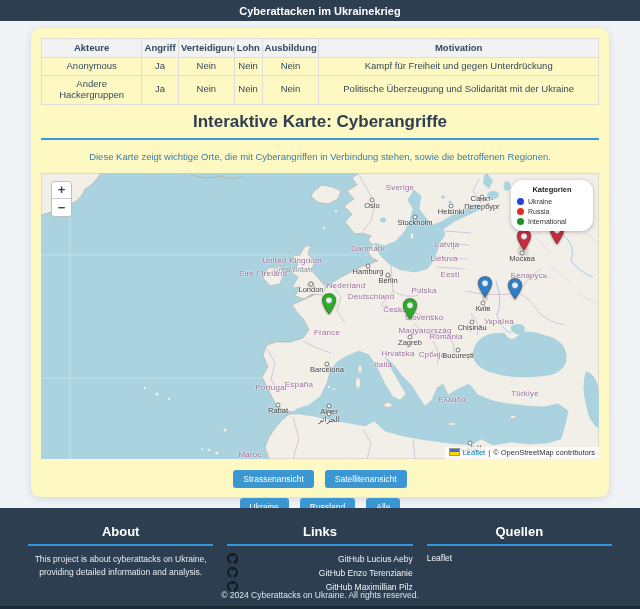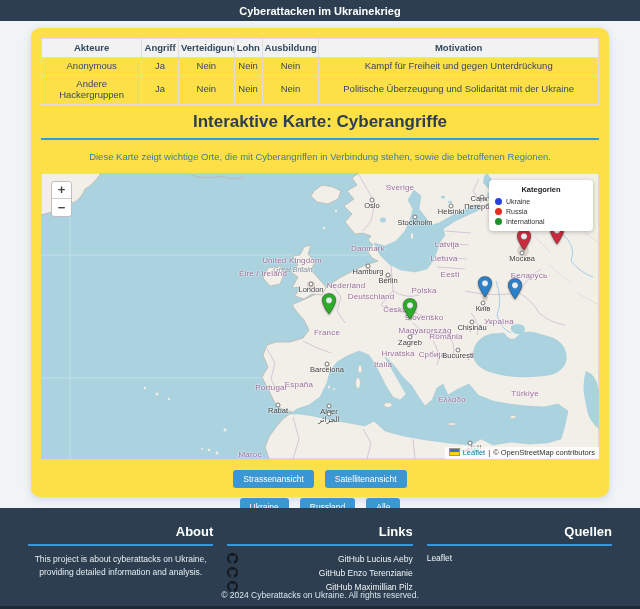--- a/index.html
+++ b/index.html
@@ -11,21 +11,21 @@
   }
   
   .topbar{
     position:absolute;left:0;top:0;width:640px;height:21px;
     background:#2c3e50;color:#fff;font-size:11px;font-weight:bold;
     display:flex;align-items:center;justify-content:center;
   }
   
   .card{
     position:absolute;left:31px;top:28px;width:578px;height:469px;
-    background:#fde047;border-radius:9px;box-shadow:0 2px 8px rgba(44,62,80,.16);
+    background:#fef9c3;border-radius:9px;box-shadow:0 2px 8px rgba(44,62,80,.16);
     box-sizing:border-box;padding:10px;
   }
   
   table.actors{width:558px;border-collapse:collapse;font-size:9.5px;color:#34495e;table-layout:fixed;}
   table.actors th,table.actors td{border:1px solid #ddd;text-align:center;padding:3px 2px;line-height:1.15;overflow:hidden;}
   table.actors th{background:#f2f2f2;font-weight:bold;height:12px;}
   table.actors td{height:11px;}
   .col-akteure{width:18%;} .col-angriff{width:6.6%;} .col-vert{width:10%;}
   .col-lohn{width:5%;} .col-ausb{width:10.2%;} .col-mot{width:50.2%;}
   
@@ -64,22 +64,22 @@
     background:#fff;border:1px solid rgba(0,0,0,.25);border-radius:4px;overflow:hidden;
     z-index:6;
   }
   .zoomctl button{
     display:block;width:100%;height:17px;border:none;background:#fff;
     font-size:13px;font-weight:bold;color:#444;line-height:15px;padding:0;cursor:pointer;
   }
   .zoomctl button:first-child{border-bottom:1px solid #ccc;}
   
   .legend{
-    position:absolute;right:6px;top:7px;width:104px;z-index:7;
-    background:#fff;border-radius:4px;box-shadow:0 1px 4px rgba(0,0,0,.25);
+    position:absolute;right:6px;top:7px;width:82px;z-index:7;
+    background:#fff;border-radius:12px;box-shadow:0 1px 4px rgba(0,0,0,.25);
     padding:5px 6px 6px 6px;box-sizing:border-box;
   }
   .legend-title{font-size:7.5px;font-weight:bold;color:#222;text-align:center;margin-bottom:4px;}
   .legend-row{display:flex;align-items:center;gap:4px;margin-top:3px;}
   .legend-dot{width:7px;height:7px;border-radius:50%;flex:0 0 auto;}
   .legend-label{font-size:7px;color:#333;}
   
   .attribution{
     position:absolute;right:0;bottom:0;z-index:8;
     background:rgba(255,255,255,.75);padding:1px 4px 2px 4px;
@@ -100,21 +100,21 @@
     font-family:"Liberation Sans",sans-serif;
   }
   
   .footer{
     position:absolute;left:0;top:508px;width:640px;height:101px;
     background:#2c3e50;color:#ecf0f1;box-sizing:border-box;
   }
   .footer-cols{display:flex;gap:14px;padding:16px 28px 0 28px;}
   .footer-col{flex:1;min-width:0;}
   .footer-col h3{
-    margin:0;padding:0 0 5px 0;text-align:right;
+    margin:0;padding:0 0 5px 0;text-align:center;
     font-size:13px;font-weight:bold;color:#fff;
     border-bottom:2px solid #3498db;
   }
   .about-text{margin-top:7px;font-size:8.5px;line-height:1.5;text-align:center;color:#e8eef2;}
   .links-list{margin-top:7px;}
   .gh-link{display:flex;align-items:center;gap:5px;margin-bottom:3px;color:#f2f6f8;font-size:8.5px;text-decoration:none;cursor:pointer;justify-content:space-between;}
   .gh-icon{width:11px;height:11px;flex:0 0 auto;}
   .sources-list{margin-top:7px;font-size:8.5px;color:#f2f6f8;}
   .source-link{cursor:pointer;}
   .copyright{position:absolute;left:0;bottom:9px;width:100%;text-align:center;font-size:8.5px;color:#dfe6ec;}

